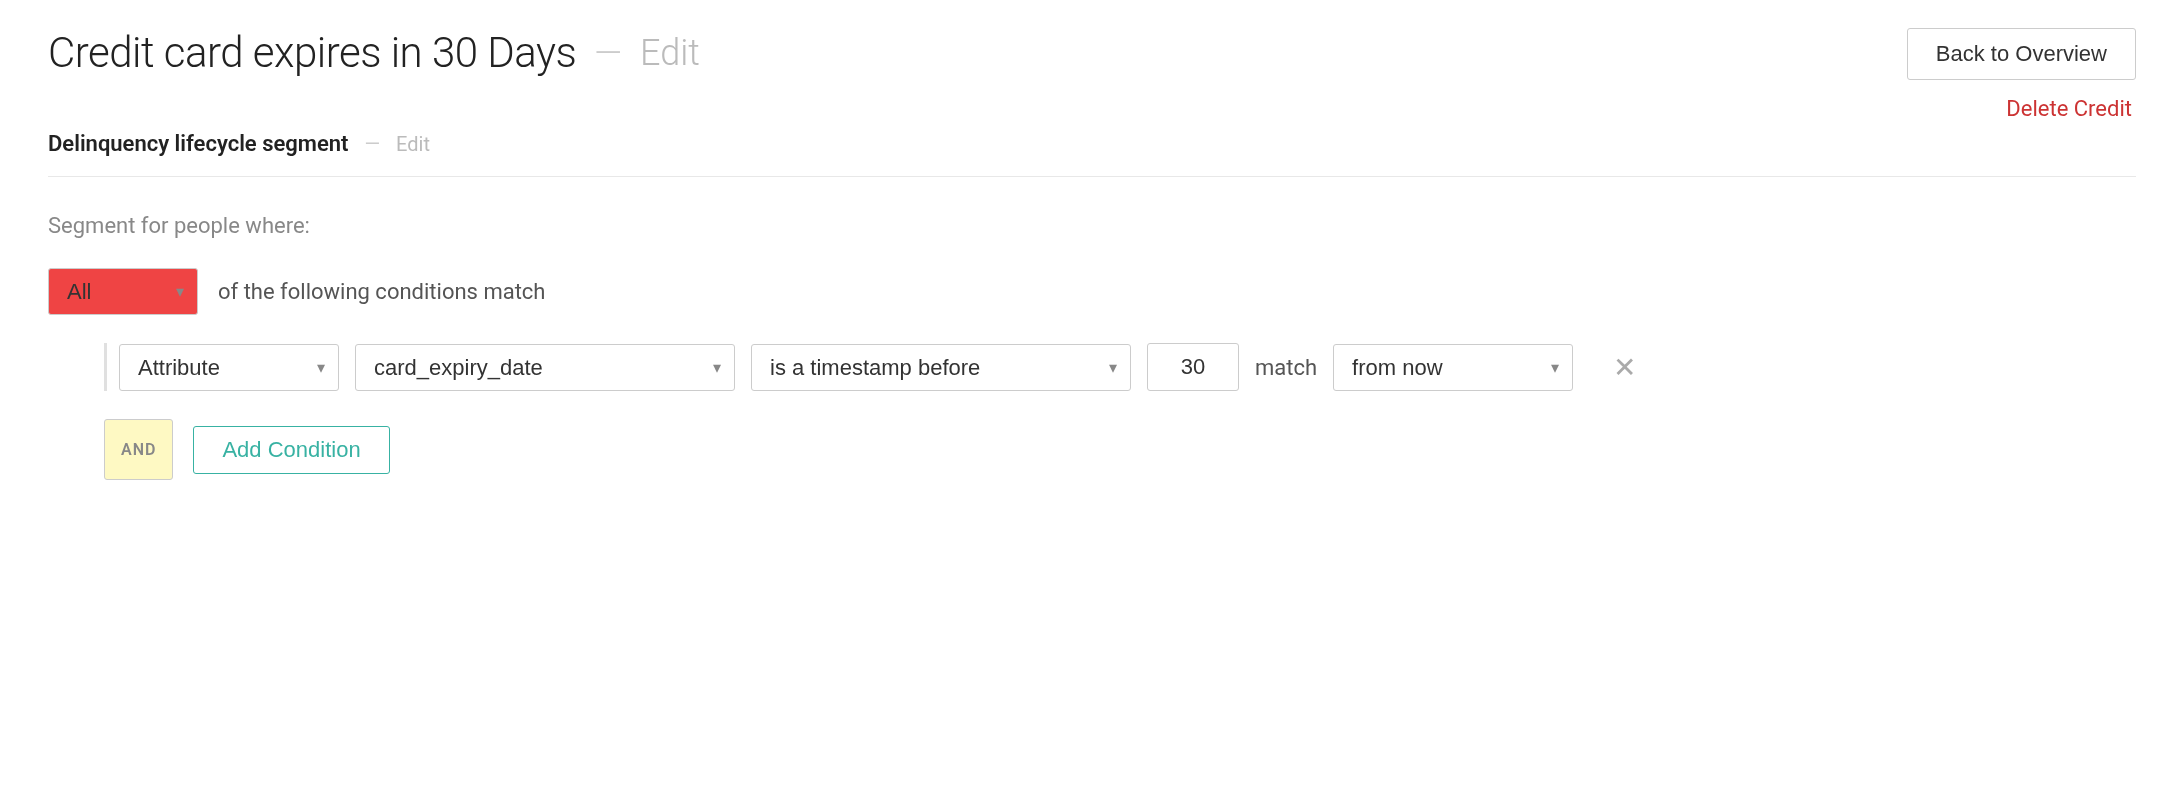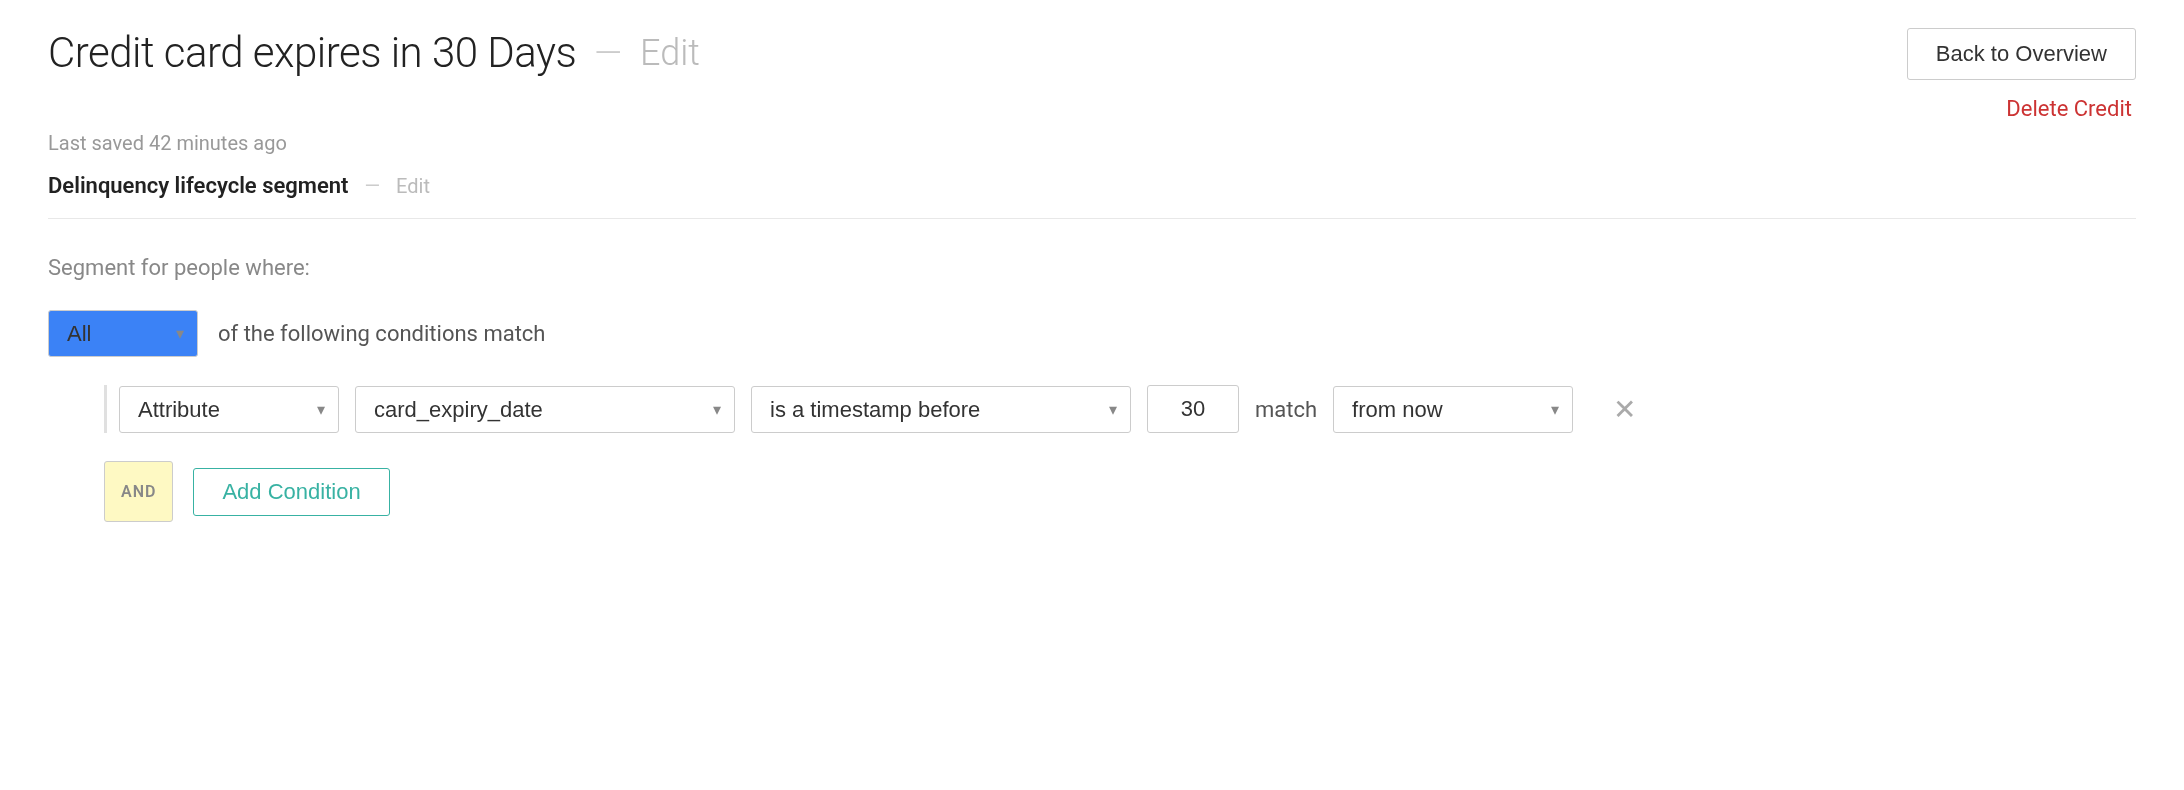--- a/index.html
+++ b/index.html
@@ -138,21 +138,21 @@
     .match-select-wrapper {
       position: relative;
       display: inline-flex;
       align-items: center;
     }
 
     .match-select {
       appearance: none;
       -webkit-appearance: none;
       border: 1.5px solid #cccccc;
-      background: #3b82f6;
+      background: #ef4444;
       padding: 10px 44px 10px 18px;
       font-size: 22px;
       color: #333333;
       border-radius: 3px;
       cursor: pointer;
       min-width: 150px;
     }
 
     .select-chevron {
       position: absolute;
@@ -277,21 +277,20 @@
       <h1 class="page-title">Credit card expires in 30 Days</h1>
       <span class="title-separator">—</span>
       <a class="title-edit-link" href="#">Edit</a>
     </div>
     <div class="header-actions">
       <button class="back-to-overview-btn">Back to Overview</button>
       <a class="delete-segment-link" href="#">Delete Credit</a>
     </div>
   </div>
 
-  <div class="last-saved">Last saved 42 minutes ago</div>
 
   <div class="segment-type-row">
     <span class="segment-type-label">Delinquency lifecycle segment</span>
     <span class="segment-type-separator">—</span>
     <span class="segment-type-edit">Edit</span>
   </div>
 
   <hr class="divider">
 
   <div class="segment-for-label">Segment for people where:</div>

